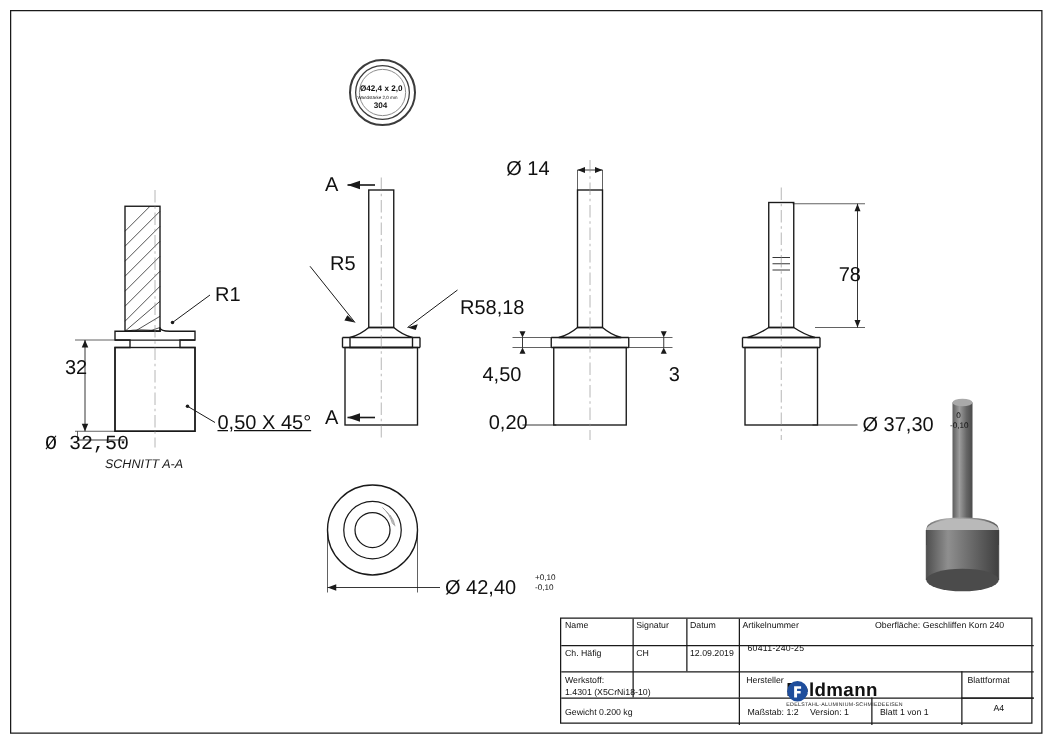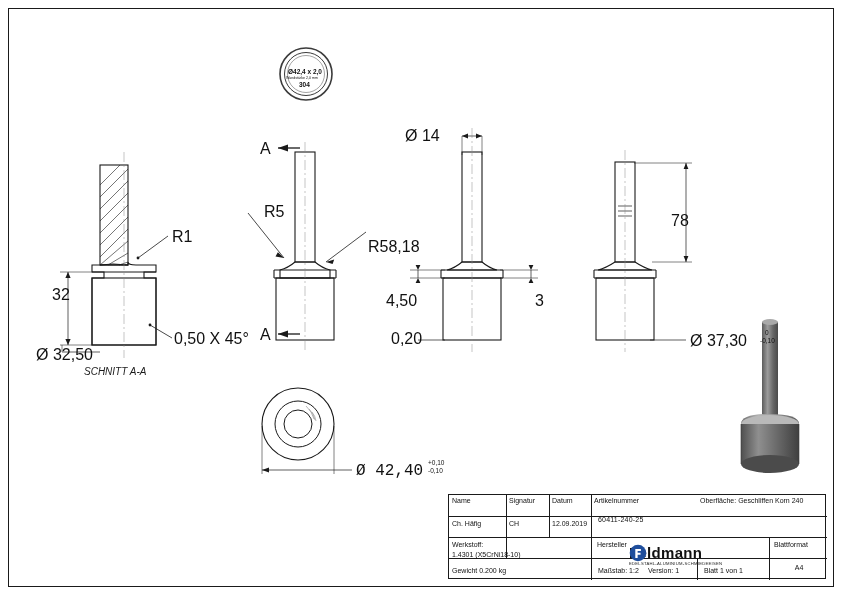--- a/index.html
+++ b/index.html
@@ -188,41 +188,41 @@
       <path d="M741,424 l0,40" stroke="#3a3a3a" stroke-width="0.6" fill="none"></path>
       <path d="M799,424 l0,40" stroke="#3a3a3a" stroke-width="0.6" fill="none"></path>
     </g>
   </svg>
 
   <div class="lbl xs" style="left:288px;top:68px;font-weight:bold;">Ø42,4 x 2,0</div>
   <div class="lbl" style="left:286px;top:76px;font-size:3.6px;">Wandstärke 2,0 mm</div>
   <div class="lbl xs" style="left:299px;top:81px;font-weight:bold;">304</div>
 
   <div class="lbl" style="left:52px;top:286px;">32</div>
-  <div class="lbl" style="left:36px;top:346px;">Ø 32,50</div>
+  <div class="lbl" style="left:36px;top:346px;font-family:Liberation Mono, monospace;">Ø 32,50</div>
   <div class="lbl" style="left:172px;top:228px;">R1</div>
-  <div class="lbl" style="left:174px;top:330px;">0,50 X 45°</div>
+  <div class="lbl" style="left:174px;top:330px;text-decoration:underline;">0,50 X 45°</div>
   <div class="cap" style="left:84px;top:366px;font-style:italic;">SCHNITT A-A</div>
 
   <div class="lbl" style="left:260px;top:140px;">A</div>
   <div class="lbl" style="left:260px;top:326px;">A</div>
   <div class="lbl" style="left:240px;top:203px;margin-left:24px;">R5</div>
   <div class="lbl" style="left:368px;top:238px;">R58,18</div>
 
   <div class="lbl" style="left:405px;top:127px;">Ø 14</div>
   <div class="lbl" style="left:386px;top:292px;text-align:center;">4,50</div>
   <div class="lbl" style="left:535px;top:292px;">3</div>
   <div class="lbl" style="left:391px;top:330px;">0,20</div>
 
   <div class="lbl" style="left:671px;top:212px;">78</div>
   <div class="lbl" style="left:690px;top:332px;">Ø 37,30</div>
   <div class="lbl xs" style="left:765px;top:329px;">0</div>
   <div class="lbl xs" style="left:760px;top:337px;">-0,10</div>
 
-  <div class="lbl" style="left:356px;top:462px;font-family:Liberation Mono, monospace;">Ø 42,40</div>
+  <div class="lbl" style="left:356px;top:462px;">Ø 42,40</div>
   <div class="lbl xs" style="left:428px;top:459px;">+0,10</div>
   <div class="lbl xs" style="left:428px;top:467px;">-0,10</div>
 
   <div class="tb">
 
     <div class="ln hln" style="left:0;top:21px;width:378px;"></div>
     <div class="ln hln" style="left:0;top:42px;width:378px;"></div>
     <div class="ln hln" style="left:0;top:63px;width:378px;"></div>
     <div class="ln vln" style="left:57px;top:0;height:63px;"></div>
     <div class="ln vln" style="left:100px;top:0;height:42px;"></div>

